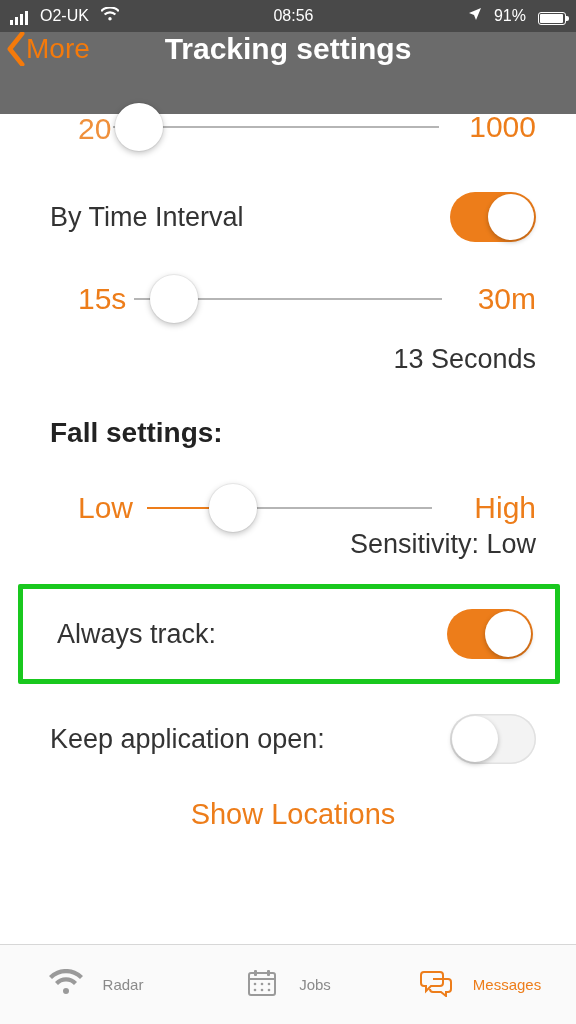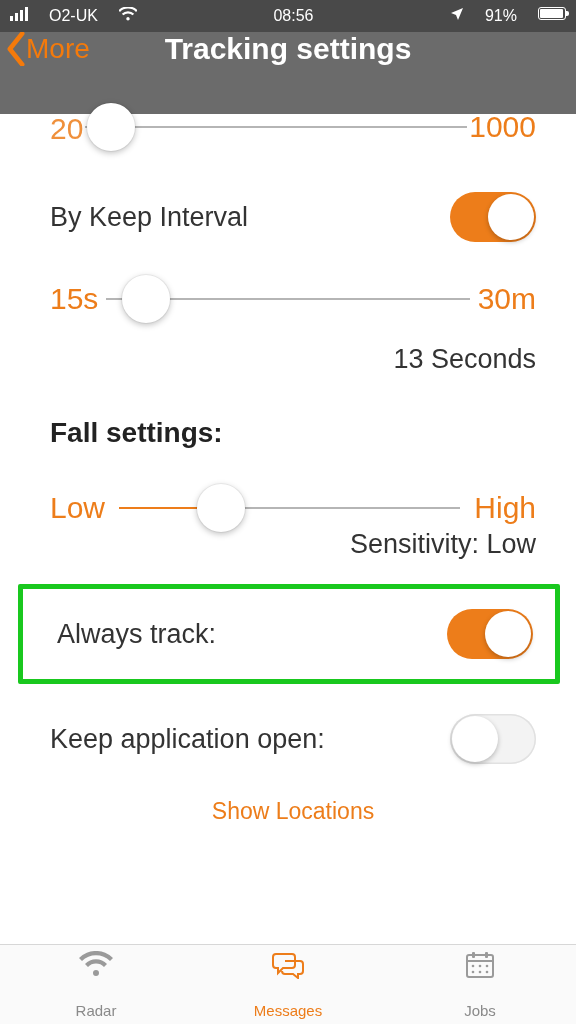--- a/index.html
+++ b/index.html
@@ -7,38 +7,38 @@
     --orange-bright:#f47a0b;
     --gray-text:#555;
     --light-gray:#9e9e9e;
     --nav-bg:#6b6b6b;
     --status-bg:#494949;
   }
   *{box-sizing:border-box;margin:0;padding:0;font-family:-apple-system,Helvetica,Arial,sans-serif;}
   body{width:576px;height:1024px;overflow:hidden;background:#fff;position:relative;}
   
   .status-bar{height:32px;background:var(--status-bg);color:#fff;display:flex;align-items:center;justify-content:space-between;padding:0 10px;font-size:16px;font-weight:500;}
-  .sb-left,.sb-right{display:flex;align-items:flex-start;gap:21px;}
+  .sb-left,.sb-right{display:flex;align-items:flex-end;gap:12px;}
   .bars{display:flex;align-items:flex-end;gap:2px;}
   .bars span{width:3px;background:#fff;display:inline-block;}
   .bars span:nth-child(1){height:5px}.bars span:nth-child(2){height:8px}.bars span:nth-child(3){height:11px}.bars span:nth-child(4){height:14px}
   .battery{width:28px;height:13px;border:1.5px solid #fff;border-radius:3px;position:relative;}
   .battery::after{content:"";position:absolute;right:-4px;top:3px;width:2.5px;height:5px;background:#fff;border-radius:0 2px 2px 0;}
   .battery i{position:absolute;left:1px;top:1px;bottom:1px;width:90%;background:#fff;border-radius:1px;}
   
   .nav-bar{height:82px;background:var(--nav-bg);display:flex;align-items:flex-start;position:relative;}
   .back{position:absolute;left:6px;display:flex;align-items:center;color:var(--orange-bright);font-size:28px;}
   .back svg{width:20px;height:34px;}
   .nav-title{flex:1;text-align:center;color:#fff;font-size:30px;font-weight:600;}
   
   .content{padding:0 40px 0 50px;}
   .row{display:flex;align-items:center;justify-content:space-between;}
   
   .slider-wrap{display:flex;align-items:center;gap:0;position:relative;margin:4px 0;}
-  .sl-end{color:var(--orange);font-size:30px;}
+  .sl-end{color:var(--orange);font-size:30px;margin-left:28px;}
   .track{flex:1;height:2px;background:#b5b5b5;position:relative;margin:0 2px;}
   .track .fill{position:absolute;left:0;top:0;bottom:0;background:var(--orange);}
   .thumb{width:48px;height:48px;border-radius:50%;background:#fff;box-shadow:0 2px 6px rgba(0,0,0,.25),0 0 0 1px rgba(0,0,0,.05);position:absolute;top:50%;transform:translate(-50%,-50%);}
   
   .partial{margin-top:-6px;}
   .partial .sl-end.left{opacity:.85;padding-top:4px}
   .partial .thumb{left:26px;}
   
   .bti{margin-top:46px;font-size:27px;color:#333;}
   
@@ -60,24 +60,24 @@
   .s3{margin-top:42px;}
   .s3 .track{margin:0 14px;}
   .s3 .fill{width:30%;}
   .s3 .thumb{left:30%;}
   .sens{font-size:27px;color:#333;text-align:right;}
   
   .hl-wrap{margin-left:-32px;margin-right:-24px;border:5px solid #19c81e;border-radius:2px;padding:20px 22px 20px 34px;margin-top:24px;}
   .hl-wrap .lbl,.kao .lbl{font-size:27px;color:#333;}
   .kao{margin-top:30px;}
   
-  .showloc{text-align:center;color:var(--orange);font-size:23px;margin-top:34px;}
+  .showloc{text-align:center;color:var(--orange);font-size:29px;margin-top:34px;}
   
   .tabbar{position:absolute;bottom:0;left:0;right:0;height:80px;border-top:1px solid #d7d7d7;display:flex;background:#fafafa;}
-  .tab{flex:1;display:flex;flex-direction:column;align-items:center;justify-content:center;gap:20px;color:#8a8a8a;font-size:15px;}
+  .tab{flex:1;display:flex;flex-direction:row;align-items:center;justify-content:center;gap:20px;color:#8a8a8a;font-size:15px;}
   .tab.active{color:var(--orange);}
   .tab svg{width:34px;height:28px;}
 </style>
 </head>
 <body>
 
 <div class="status-bar">
   <div class="sb-left">
     <span class="bars">
         <span></span>
@@ -120,21 +120,21 @@
 
   <div class="slider-wrap partial">
     <span class="sl-end left">20</span>
     <div class="track">
         <div class="thumb"></div>
       </div>
     <span class="sl-end">1000</span>
   </div>
 
   <div class="row bti">
-    <span>By Keep Interval</span>
+    <span>By Time Interval</span>
     <div class="toggle on">
         <div class="knob"></div>
       </div>
   </div>
 
   <div class="slider-wrap s2">
     <span class="sl-end">15s</span>
     <div class="track">
         <div class="thumb"></div>
       </div>
@@ -175,40 +175,40 @@
 </div>
 
 <div class="tabbar">
   <div class="tab">
     <span>
       <svg viewBox="0 0 34 28">
           <path d="M17 25a3 3 0 1 0 0-6 3 3 0 0 0 0 6zm-8-9a11 11 0 0 1 16 0l3-3a15 15 0 0 0-22 0zm-6-6a20 20 0 0 1 28 0l3-3a24 24 0 0 0-34 0z" fill="#9a9a9a"></path>
         </svg>
     </span>
     <span>Radar</span>
-  </div>
-  <div class="tab active">
-    <span>
-      <svg viewBox="0 0 34 28">
-          <path d="M5 3h16a3 3 0 0 1 3 3v8a3 3 0 0 1-3 3H12l-5 5v-5H5a3 3 0 0 1-3-3V6a3 3 0 0 1 3-3z" fill="none" stroke="#ed7d1a" stroke-width="2"></path>
-          <path d="M14 10h15a3 3 0 0 1 3 3v7a3 3 0 0 1-3 3h-2v4l-5-4h-8a3 3 0 0 1-3-3" fill="none" stroke="#ed7d1a" stroke-width="2"></path>
-        </svg>
-    </span>
-    <span>Messages</span>
   </div>
   <div class="tab">
     <span>
       <svg viewBox="0 0 34 28">
           <rect x="4" y="4" width="26" height="22" rx="2" fill="none" stroke="#9a9a9a" stroke-width="2"></rect>
           <line x1="4" y1="10" x2="30" y2="10" stroke="#9a9a9a" stroke-width="2"></line>
           <circle cx="10" cy="15" r="1.3" fill="#9a9a9a"></circle>
           <circle cx="17" cy="15" r="1.3" fill="#9a9a9a"></circle>
           <circle cx="24" cy="15" r="1.3" fill="#9a9a9a"></circle>
           <circle cx="10" cy="21" r="1.3" fill="#9a9a9a"></circle>
           <circle cx="17" cy="21" r="1.3" fill="#9a9a9a"></circle>
           <circle cx="24" cy="21" r="1.3" fill="#9a9a9a"></circle>
           <rect x="9" y="1" width="3" height="6" rx="1" fill="#9a9a9a"></rect>
           <rect x="22" y="1" width="3" height="6" rx="1" fill="#9a9a9a"></rect>
         </svg>
     </span>
     <span>Jobs</span>
   </div>
+  <div class="tab active">
+    <span>
+      <svg viewBox="0 0 34 28">
+          <path d="M5 3h16a3 3 0 0 1 3 3v8a3 3 0 0 1-3 3H12l-5 5v-5H5a3 3 0 0 1-3-3V6a3 3 0 0 1 3-3z" fill="none" stroke="#ed7d1a" stroke-width="2"></path>
+          <path d="M14 10h15a3 3 0 0 1 3 3v7a3 3 0 0 1-3 3h-2v4l-5-4h-8a3 3 0 0 1-3-3" fill="none" stroke="#ed7d1a" stroke-width="2"></path>
+        </svg>
+    </span>
+    <span>Messages</span>
+  </div>
 </div>
 
 </body></html>

